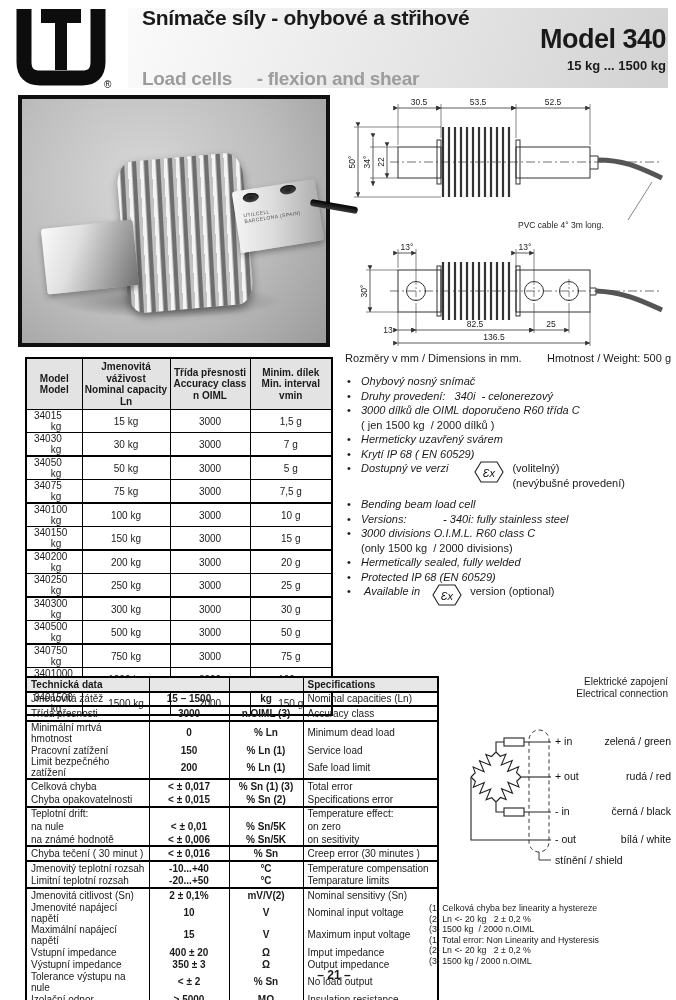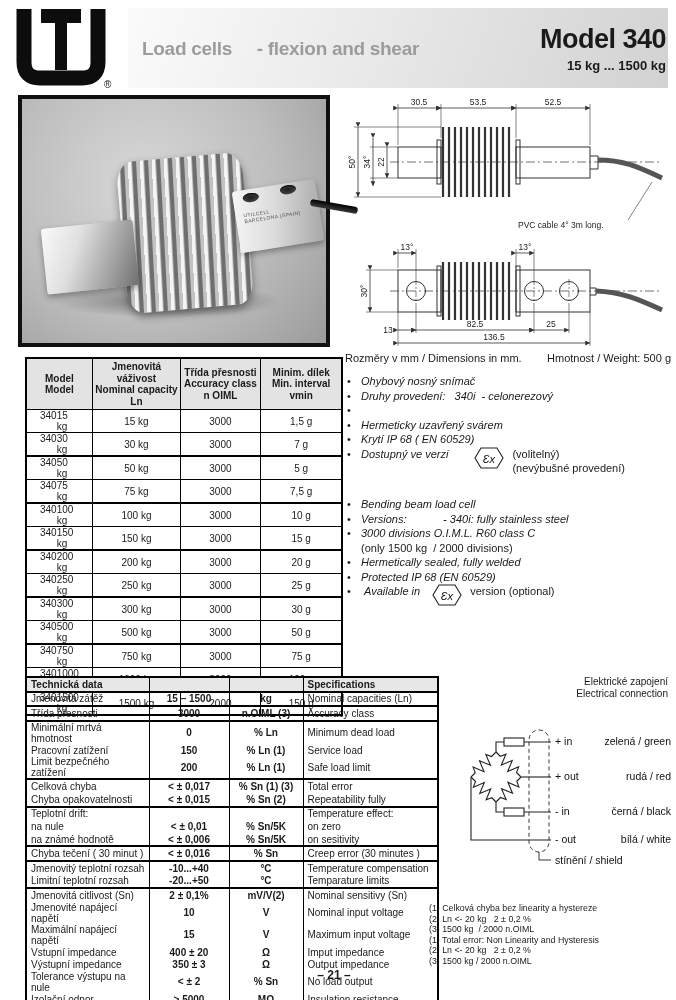--- a/index.html
+++ b/index.html
@@ -40,21 +40,21 @@
             background:linear-gradient(#000,#3a3a3a);border-radius:3px;}
 
   
   .drawing{position:absolute;}
   .dimtxt{font-size:8.5px;fill:#222;}
   .caption-row{position:absolute;left:345px;top:352px;width:326px;display:flex;font-size:11px;}
   .caption-w{margin-left:auto;}
 
   
   .mtable{position:absolute;left:25px;top:357px;border-collapse:collapse;table-layout:fixed;}
-  .mtable th,.mtable td{border:1px solid #000;font-size:10px;padding:0 13px;height:13px;}
+  .mtable th,.mtable td{border:1px solid #000;font-size:10px;padding:0 7px;height:13px;}
   .mtable th{background:#e3e3e3;font-weight:bold;line-height:11.5px;padding:2px 2px;}
   .mtable{border:2px solid #000;}
   .mtable tr.hb td{border-bottom-width:2px;}
   .mtable td{text-align:center;}
   .mtable td.c1{text-align:left;}
   .c1-wrap{display:flex;justify-content:space-between;}
 
   
   .blist{position:absolute;left:347px;width:328px;list-style:none;margin:0;padding:0;
          font-size:11px;line-height:14.5px;}
@@ -91,20 +91,21 @@
 
   <div class="logo">
     <svg width="108" height="86" viewBox="0 0 108 86">
       <path d="M14,3 V56 Q14,72 30,72 H72 Q88,72 88,56 V3" fill="none" stroke="#0d0d0d" stroke-width="15"></path>
       <path d="M31,3 H71 V17 H57 V64 H45 V17 H31 Z" fill="#0d0d0d"></path>
       <text x="94" y="82" font-size="10" fill="#0d0d0d">®</text>
     </svg>
   </div>
   <div class="band">
     <div class="titles">
+      <div class="title-cs">Snímače síly - ohybové a střihové</div>
       <div class="title-en">Load cells     - flexion and shear</div>
     </div>
     <div class="modelbox">
       <div class="model-no">Model 340</div>
       <div class="cap-range">15 kg ... 1500 kg</div>
     </div>
   </div>
 
   <div class="photo">
     <div class="ph-shadow"></div>
@@ -391,20 +392,24 @@
         </div>
       </li>
       <li>
         <span class="bdot">•</span>
         <div>
           <div class="btxt">Druhy provedení:   340i  - celonerezový</div>
         </div>
       </li>
       <li>
         <span class="bdot">•</span>
+        <div>
+          <div class="btxt">3000 dílků dle OIML doporučeno R60 třída C</div>
+          <div class="bcont">( jen 1500 kg  / 2000 dílků )</div>
+        </div>
       </li>
       <li>
         <span class="bdot">•</span>
         <div>
           <div class="btxt">Hermeticky uzavřený svárem</div>
         </div>
       </li>
       <li>
         <span class="bdot">•</span>
         <div>
@@ -525,21 +530,21 @@
         <tr class="grp">
           <td>Celková chyba</td>
           <td class="val">&lt; ± 0,017</td>
           <td class="unit">% Sn (1) (3)</td>
           <td>Total error</td>
         </tr>
         <tr>
           <td>Chyba opakovatelnosti</td>
           <td class="val">&lt; ± 0,015</td>
           <td class="unit">% Sn (2)</td>
-          <td>Repeatability fully</td>
+          <td>Specifications error</td>
         </tr>
         <tr class="grp">
           <td>Teplotní drift:</td>
           <td class="val"></td>
           <td class="unit"></td>
           <td>Temperature effect:</td>
         </tr>
         <tr>
           <td>na nule</td>
           <td class="val">&lt; ± 0,01</td>

